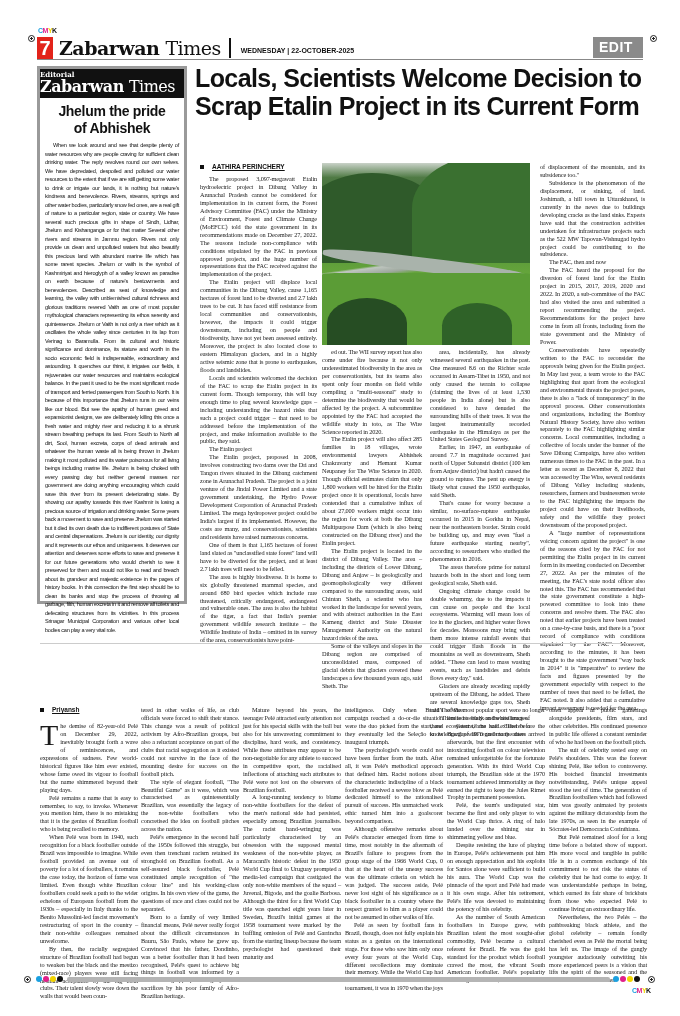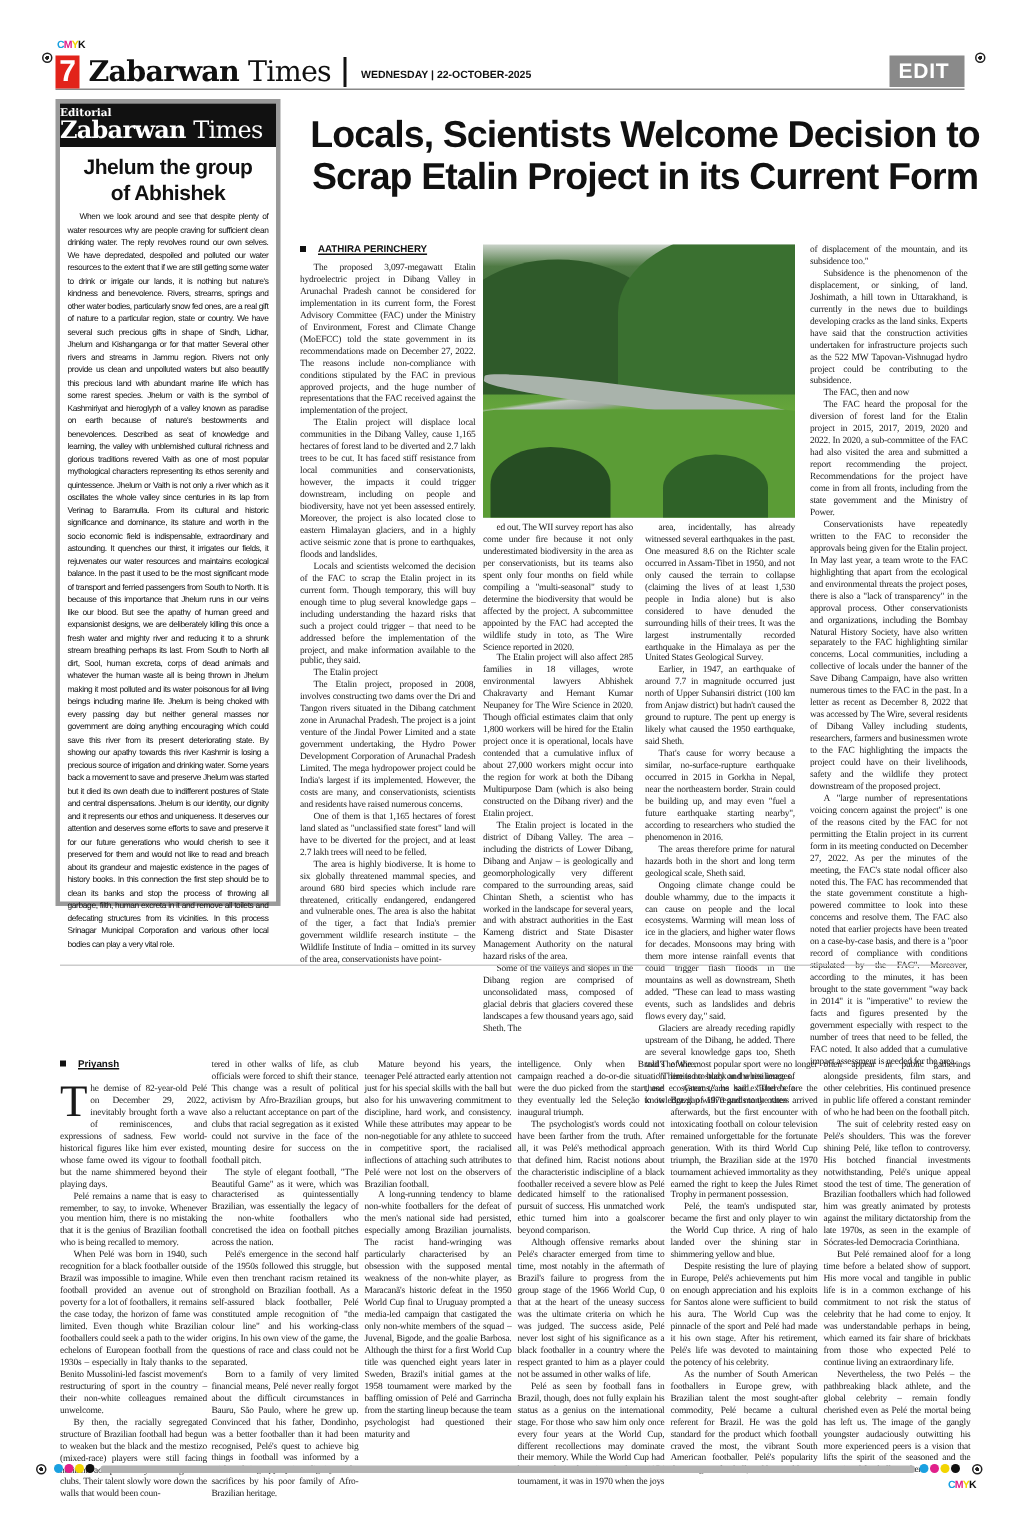--- a/index.html
+++ b/index.html
@@ -22,21 +22,21 @@
   
   .editorial { position: absolute; left: 37px; top: 66px; width: 150px; height: 538px; border: 3px solid #9a9a9a; background: #fff; }
   .ed-head { background: #111; color: #fff; text-align: left; padding: 2px 0 3px; }
   .ed-kicker { font-family: "DejaVu Serif", serif; font-weight: bold; font-size: 7px; line-height: 8px; }
   .ed-brand { font-family: "DejaVu Serif", serif; font-weight: bold; font-size: 16px; line-height: 16px; letter-spacing: -0.5px; }
   .ed-brand .times { font-weight: normal; }
   .ed-title { font-family: "Liberation Sans", sans-serif; font-size: 14px; line-height: 17px; text-align: center; margin: 5px 4px 4px; letter-spacing: -0.3px; }
   .ed-body { font-family: "Liberation Sans", sans-serif; font-size: 5.6px; line-height: 8.5px; padding: 0 5px; text-align: justify; text-indent: 8px; letter-spacing: -0.25px; color: #111; }
 
   
-  .a1-title { position: absolute; left: 195px; top: 76px; width: 470px; text-align: center; font-family: "Liberation Sans", sans-serif; font-weight: bold; font-size: 25px; line-height: 28px; letter-spacing: -0.6px; }
+  .a1-title { position: absolute; left: 195px; top: 64px; width: 470px; font-family: "Liberation Sans", sans-serif; font-weight: bold; font-size: 25px; line-height: 28px; letter-spacing: -0.6px; }
   .byline { position: absolute; font-family: "Liberation Sans", sans-serif; font-weight: bold; font-size: 6.5px; }
   .byline .bullet { display: inline-block; width: 4px; height: 4px; background: #111; margin-right: 8px; vertical-align: middle; }
   .byline .name { text-decoration: underline; }
   .col { position: absolute; font-family: "Liberation Serif", serif; font-size: 6.3px; line-height: 7.95px; text-align: justify; letter-spacing: -0.15px; color: #1a1a1a; }
   .col p { text-indent: 9px; }
   .col .sub { text-indent: 9px; }
   .photo { position: absolute; left: 322px; top: 163px; width: 208px; height: 182px; overflow: hidden;
     background:
       radial-gradient(ellipse 60px 30px at 25% 85%, #1f5a22 0%, transparent 70%),
       radial-gradient(ellipse 70px 40px at 80% 90%, #2b6d2a 0%, transparent 70%),
@@ -79,21 +79,21 @@
 
 <aside class="editorial">
   <div class="ed-head">
     <div class="ed-kicker">Editorial</div>
     <div class="ed-brand">
       <span>Zabarwan</span>
       <span class="times">Times</span>
     </div>
   </div>
   <h2 class="ed-title">
-    <span>Jhelum the group</span><br>
+    <span>Jhelum the pride</span><br>
     <span>of Abhishek</span>
   </h2>
   <p class="ed-body">When we look around and see that despite plenty of water resources why are people craving for sufficient clean drinking water. The reply revolves round our own selves. We have depredated, despoiled and polluted our water resources to the extent that if we are still getting some water to drink or irrigate our lands, it is nothing but nature's kindness and benevolence. Rivers, streams, springs and other water bodies, particularly snow fed ones, are a real gift of nature to a particular region, state or country. We have several such precious gifts in shape of Sindh, Lidhar, Jhelum and Kishanganga or for that matter Several other rivers and streams in Jammu region. Rivers not only provide us clean and unpolluted waters but also beautify this precious land with abundant marine life which has some rarest species. Jhelum or vaith is the symbol of Kashmiriyat and hieroglyph of a valley known as paradise on earth because of nature's bestowments and benevolences. Described as seat of knowledge and learning, the valley with unblemished cultural richness and glorious traditions revered Vaith as one of most popular mythological characters representing its ethos serenity and quintessence. Jhelum or Vaith is not only a river which as it oscillates the whole valley since centuries in its lap from Verinag to Baramulla. From its cultural and historic significance and dominance, its stature and worth in the socio economic field is indispensable, extraordinary and astounding. It quenches our thirst, it irrigates our fields, it rejuvenates our water resources and maintains ecological balance. In the past it used to be the most significant mode of transport and ferried passengers from South to North. It is because of this importance that Jhelum runs in our veins like our blood. But see the apathy of human greed and expansionist designs, we are deliberately killing this once a fresh water and mighty river and reducing it to a shrunk stream breathing perhaps its last. From South to North all dirt, Sool, human excreta, corps of dead animals and whatever the human waste all is being thrown in Jhelum making it most polluted and its water poisonous for all living beings including marine life. Jhelum is being choked with every passing day but neither general masses nor government are doing anything encouraging which could save this river from its present deteriorating state. By showing our apathy towards this river Kashmir is losing a precious source of irrigation and drinking water. Some years back a movement to save and preserve Jhelum was started but it died its own death due to indifferent postures of State and central dispensations. Jhelum is our identity, our dignity and it represents our ethos and uniqueness. It deserves our attention and deserves some efforts to save and preserve it for our future generations who would cherish to see it preserved for them and would not like to read and breach about its grandeur and majestic existence in the pages of history books. In this connection the first step should be to clean its banks and stop the process of throwing all garbage, filth, human excreta in it and remove all toilets and defecating structures from its vicinities. In this process Srinagar Municipal Corporation and various other local bodies can play a very vital role.</p>
 </aside>
 
 <h1 class="a1-title">Locals, Scientists Welcome Decision to Scrap Etalin Project in its Current Form</h1>
 <div class="byline" style="left:200px;top:163px;">
   <span class="bullet"></span><span class="name">AATHIRA PERINCHERY</span>
 </div>
 

